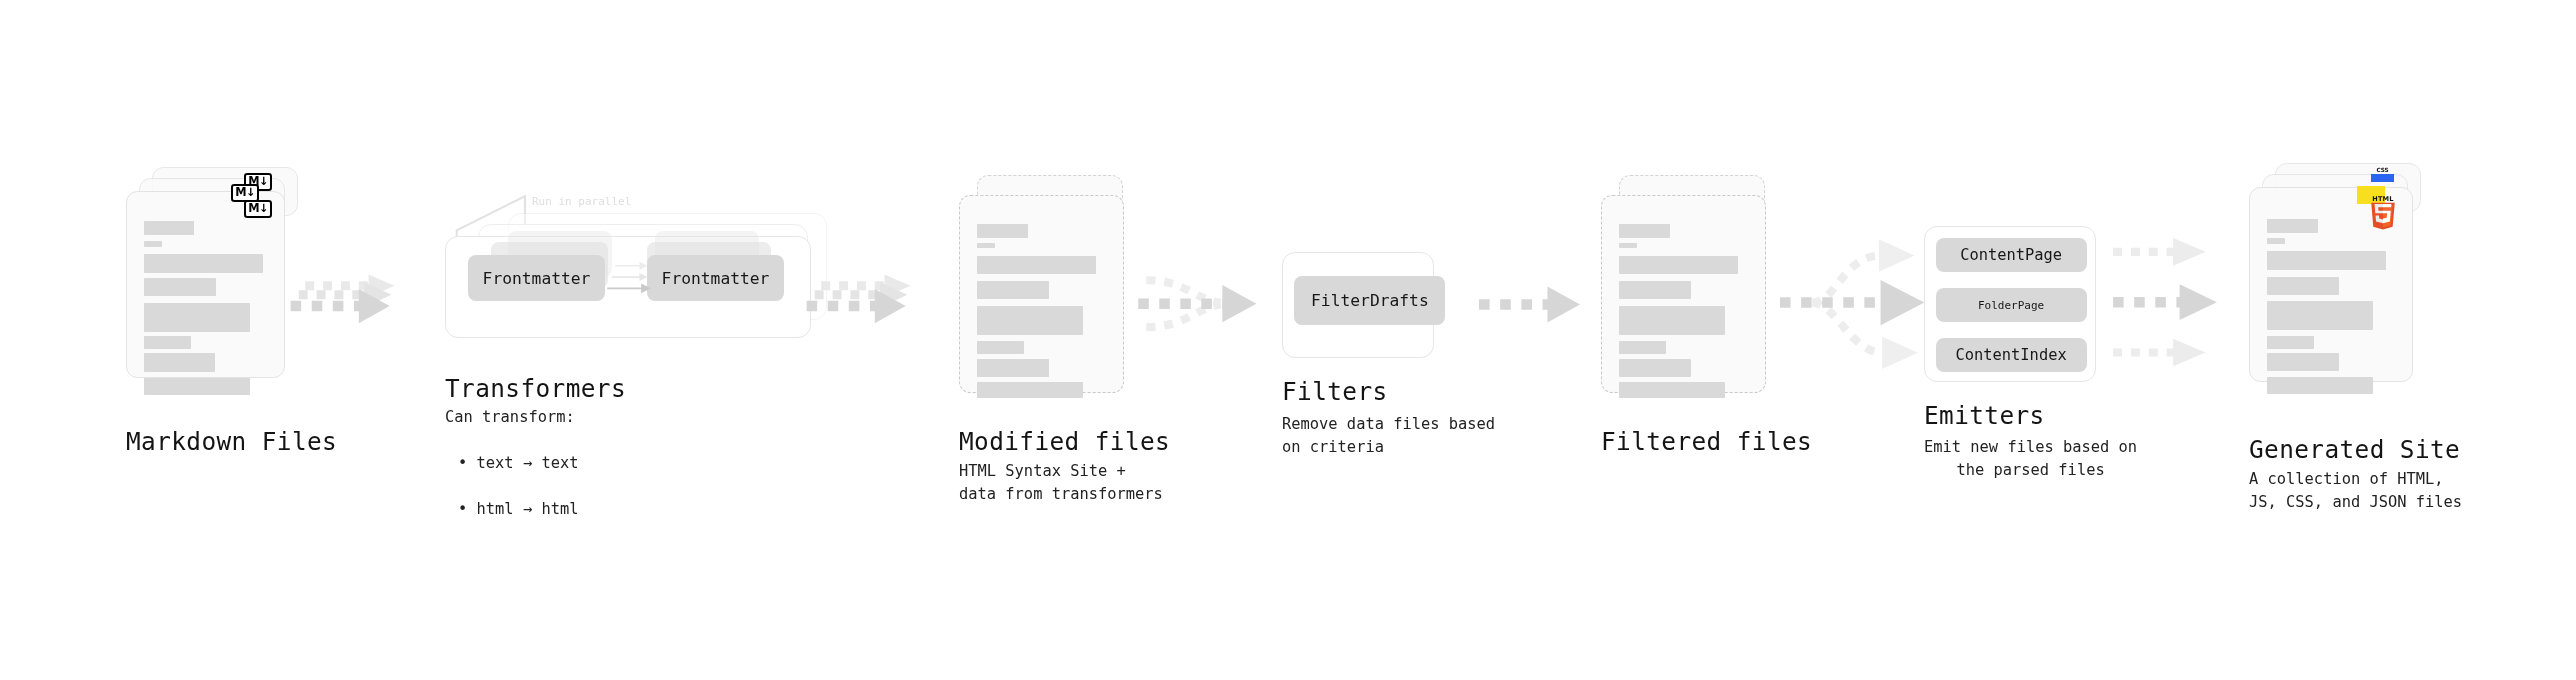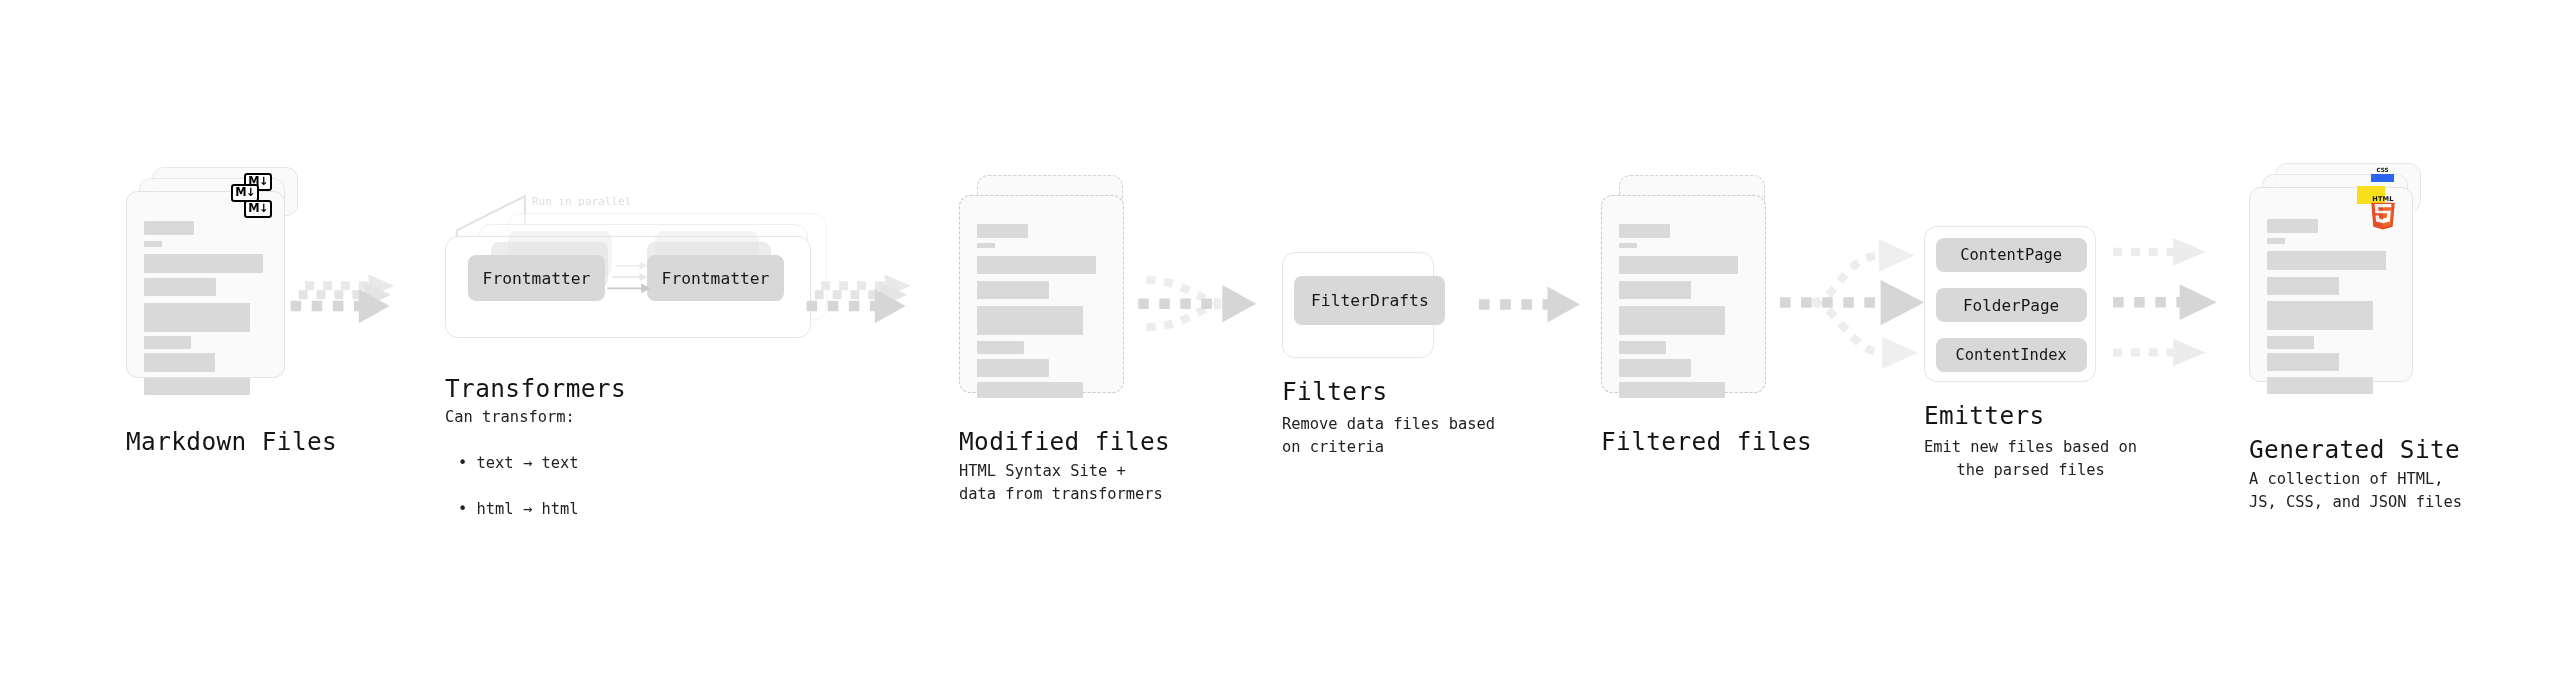--- a/index.html
+++ b/index.html
@@ -260,21 +260,21 @@
     </g>
     <polygon points="122,14 166,34 122,54" fill="#efefef"></polygon>
     <polygon points="124,64 178,92 124,120" fill="#d6d6d6"></polygon>
     <polygon points="126,134 170,154 126,174" fill="#efefef"></polygon>
   </svg>
 
   <div class="groupbox" style="left:1924px;top:226px;width:172px;height:156px;">
     <div class="pill" style="left:10.6px;top:10.6px;width:151px;height:34px;font-size:15.4px;">
       <span>ContentPage</span>
     </div>
-    <div class="pill" style="left:10.6px;top:61px;width:151px;height:34px;font-size:16px;">
+    <div class="pill" style="left:10.6px;top:61px;width:151px;height:34px;font-size:11px;">
       <span>FolderPage</span>
     </div>
     <div class="pill" style="left:10.6px;top:111px;width:151px;height:34px;font-size:15.4px;">
       <span>ContentIndex</span>
     </div>
   </div>
 
   <div class="abs cap-title" style="left:1924px;top:401px;">Emitters</div>
   <div class="abs cap-sub" style="left:1924px;top:436px;text-align:center;">Emit new files based on
 the parsed files</div>

